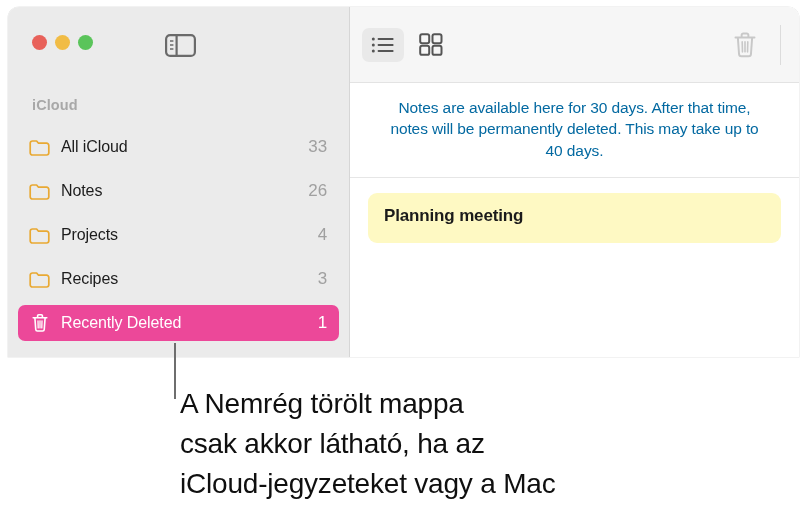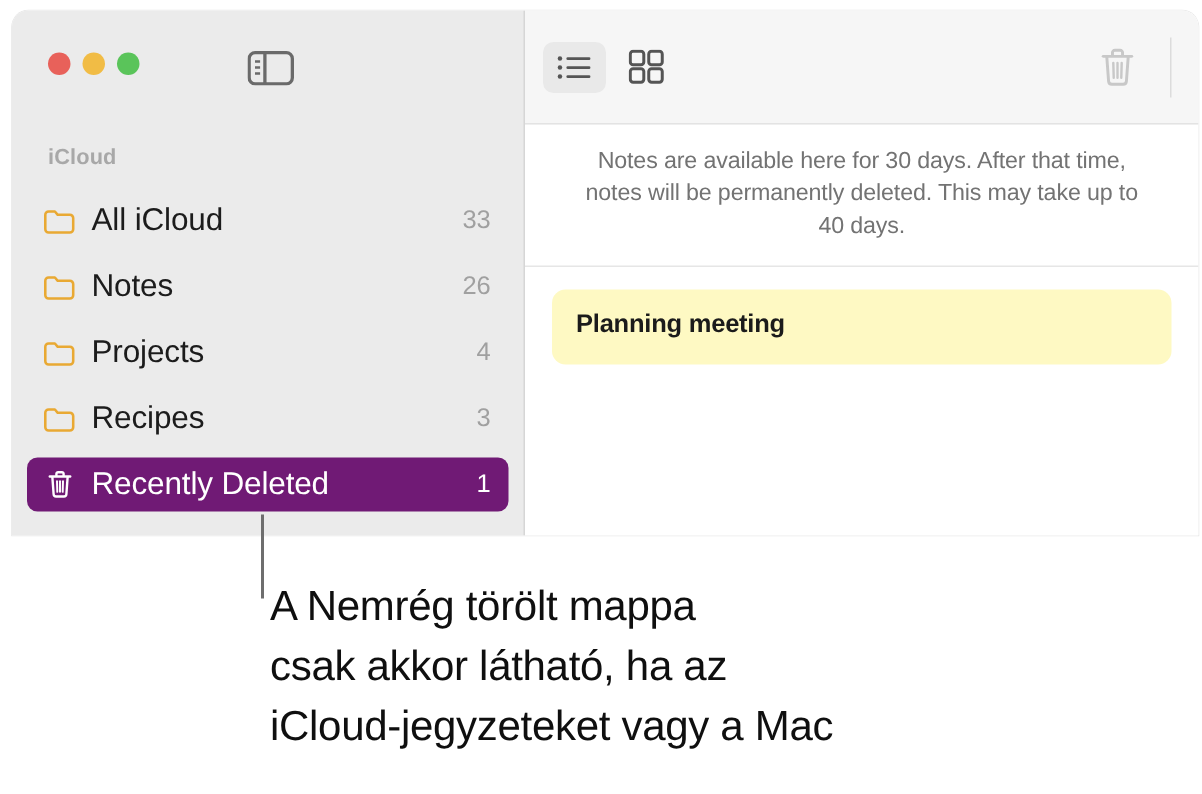--- a/index.html
+++ b/index.html
@@ -95,34 +95,34 @@
   .sidebar-row .icon {
     width: 21px;
     height: 20px;
     flex: 0 0 21px;
     margin-right: 11px;
     display: flex;
     align-items: center;
     justify-content: center;
   }
   .sidebar-row .label {
-    font-size: 21px;
+    font-size: 16px;
     color: #1c1c1c;
     flex: 1 1 auto;
     white-space: nowrap;
     letter-spacing: -0.1px;
   }
   .sidebar-row .count {
     font-size: 17px;
     color: #a0a0a0;
     letter-spacing: -0.1px;
     margin-left: 48px;
   }
   .sidebar-row.selected {
-    background: #701a75;
+    background: #ec4899;
   }
   .sidebar-row.selected .label,
   .sidebar-row.selected .count {
     color: #ffffff;
   }
 
   
   .content {
     flex: 1 1 auto;
     display: flex;
@@ -159,21 +159,21 @@
     width: 1px;
     height: 40px;
     background: #dcdcdc;
   }
 
   .info-banner {
     padding: 14px 36px 16px 36px;
     text-align: center;
     font-size: 15.5px;
     line-height: 1.38;
-    color: #737373;
+    color: #0369a1;
     border-bottom: 1px solid #e6e6e6;
     letter-spacing: -0.1px;
   }
 
   .note-list {
     padding: 15px 18px 0 18px;
     flex: 1 1 auto;
   }
   .note-card {
     background: #fef9c3;

